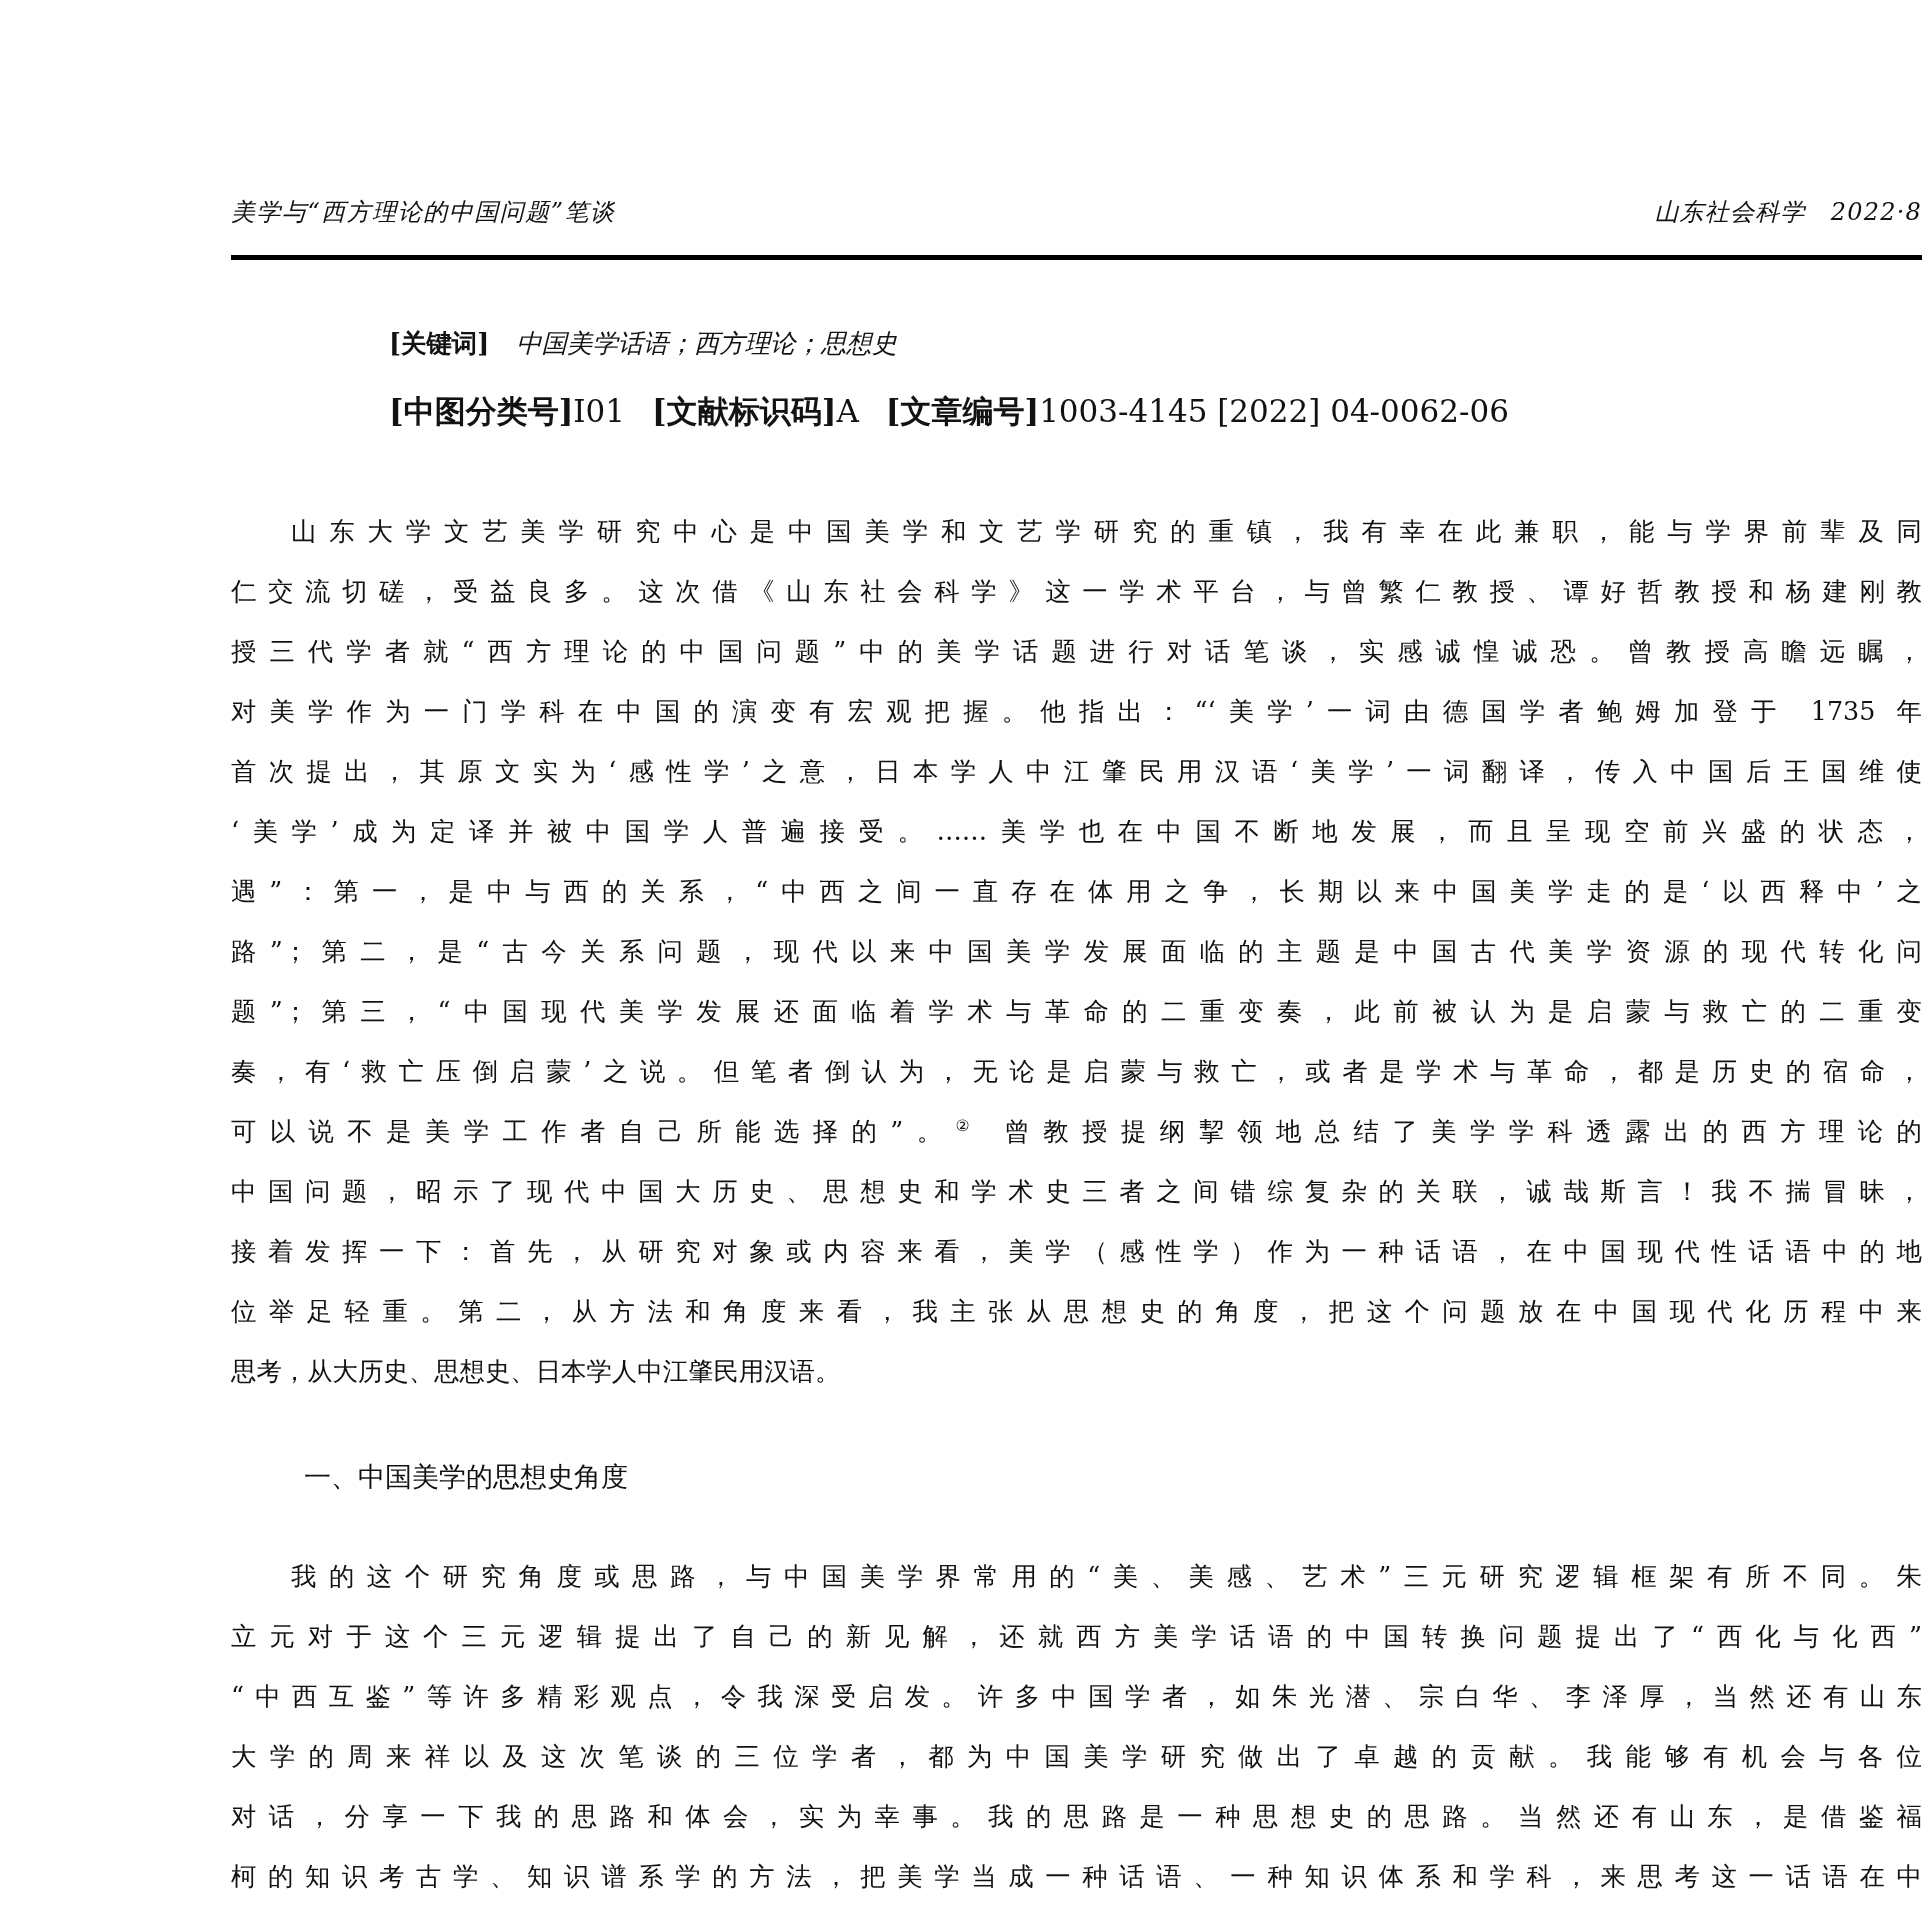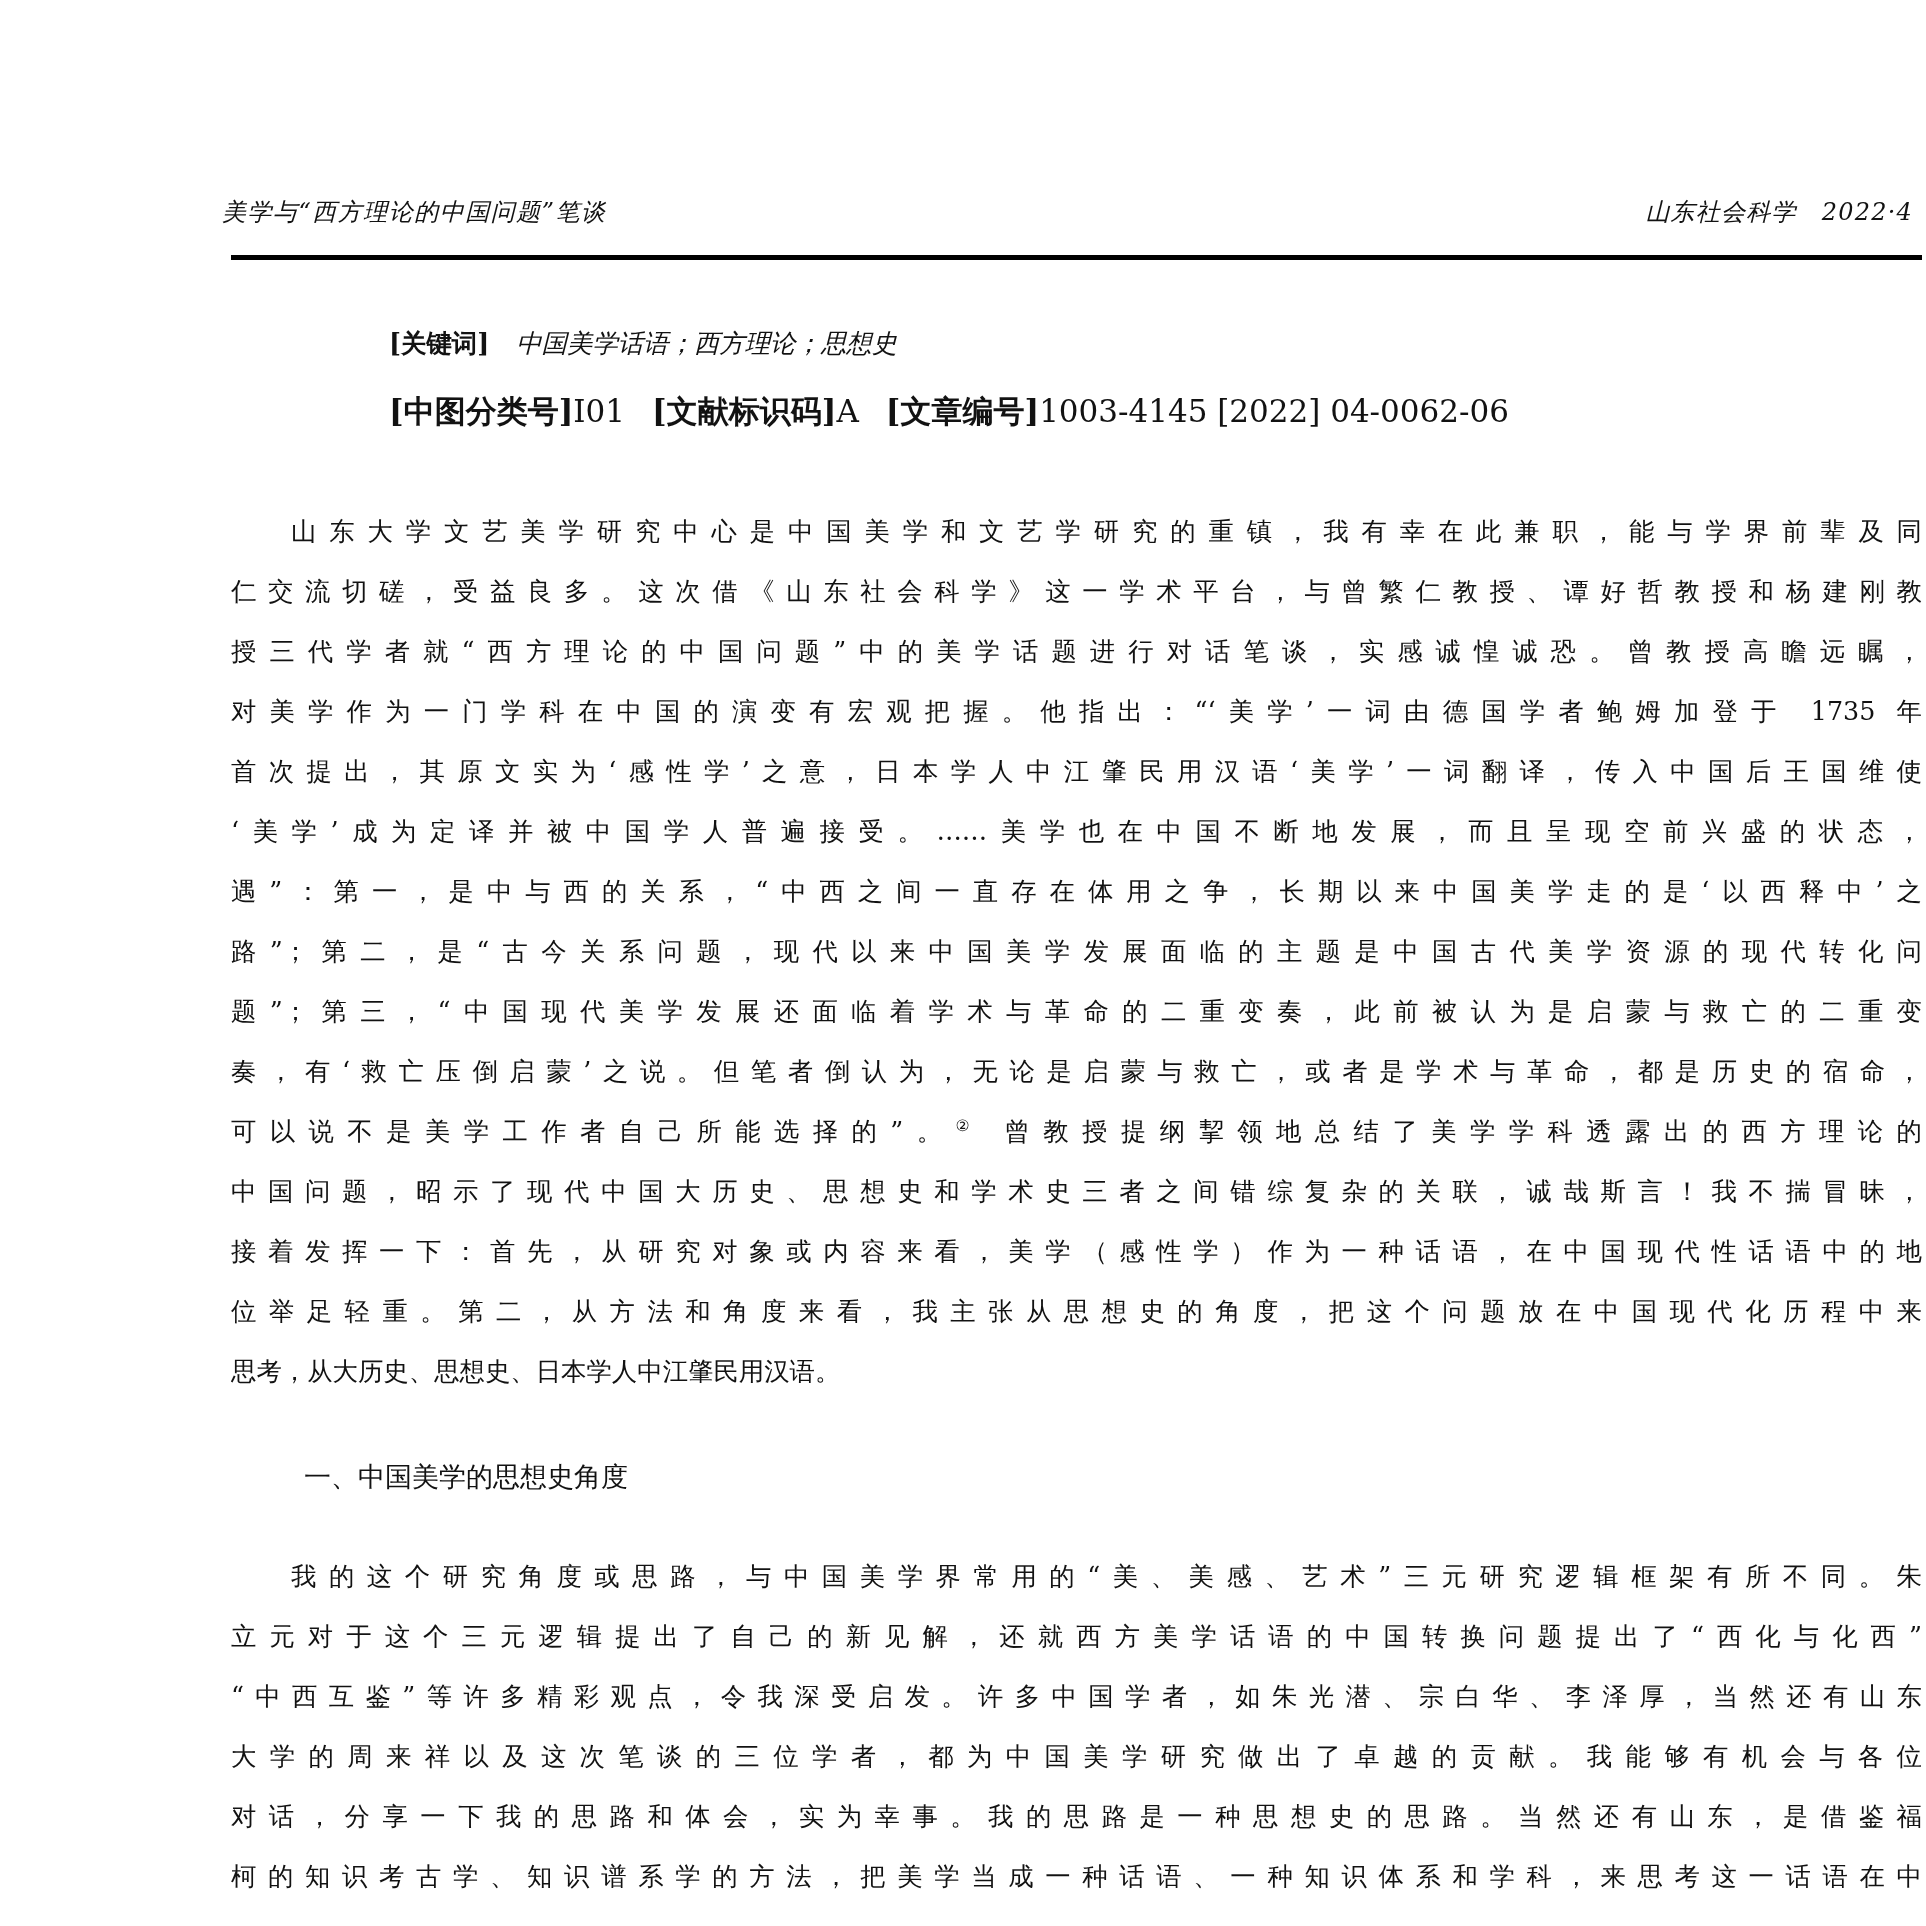--- a/index.html
+++ b/index.html
@@ -8,21 +8,21 @@
     width: 2140px;
     height: 3027px;
     background: #ffffff;
     font-family: "DejaVu Serif", "Liberation Serif", serif;
     color: #121212;
     overflow: hidden;
   }
   
   .header-row {
     position: absolute;
-    left: 222px;
+    left: 231px;
     top: 197px;
     width: 1691px;
     display: flex;
     justify-content: space-between;
     align-items: baseline;
     font-size: 24px;
     line-height: 31px;
   }
   .header-left {
     font-style: italic;
@@ -91,21 +91,21 @@
     text-indent: 73px;
   }
 </style>
 </head>
 <body>
 
 <div class="page">
 
   <div class="header-row">
     <span class="header-left">美学与“西方理论的中国问题”笔谈</span>
-    <span class="header-right">山东社会科学　2022·4</span>
+    <span class="header-right">山东社会科学　2022·8</span>
   </div>
   <div class="header-rule"></div>
 
   <div class="meta-keywords">
     <span class="meta-label">[关键词]</span><span class="meta-gap"></span><span class="kai">中国美学话语；西方理论；思想史</span>
   </div>
   <div class="meta-class">
     <span class="meta-label">[中图分类号]</span><span>I01</span><span class="meta-gap"></span><span class="meta-label">[文献标识码]</span><span>A</span><span class="meta-gap"></span><span class="meta-label">[文章编号]</span><span>1003-4145 [2022] 04-0062-06</span>
   </div>
 

